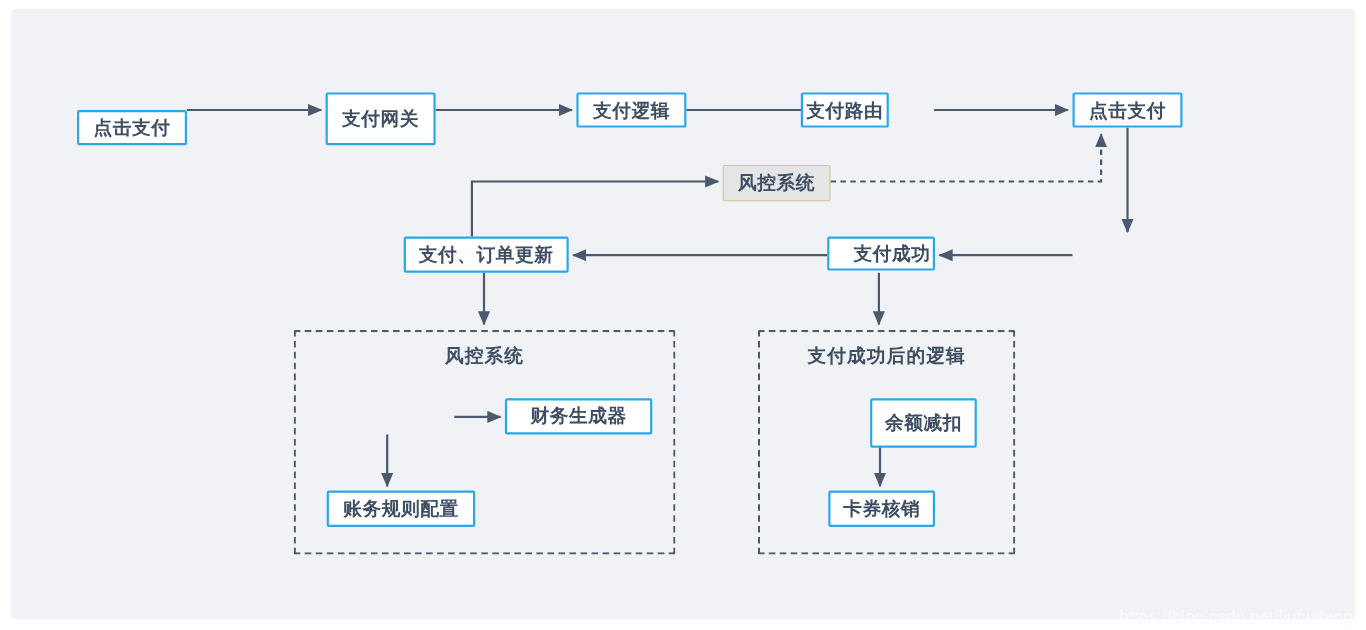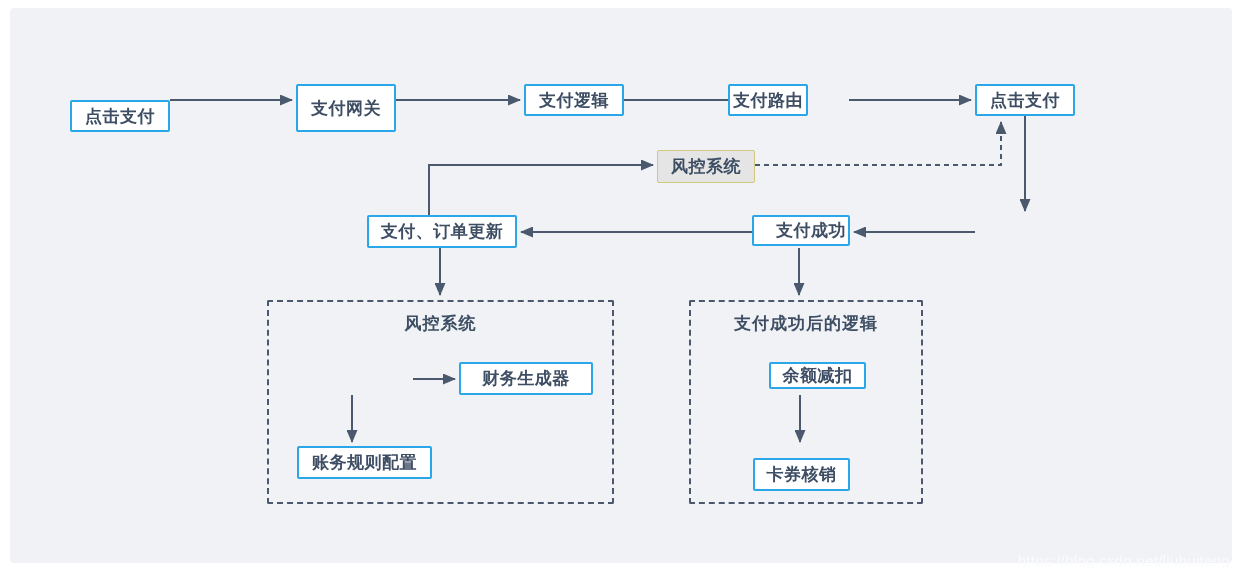--- a/index.html
+++ b/index.html
@@ -131,17 +131,17 @@
   <div class="node" style="left:975px; top:84px; width:100px; height:32px;">点击支付</div>
 
   <div class="node khaki" style="left:657px; top:150px; width:98px; height:33px;">风控系统</div>
 
   <div class="node" style="left:367px; top:215px; width:150px; height:33px;text-align:right;">支付、订单更新</div>
   <div class="node" style="left:752px; top:215px; width:98px; height:31px;padding-left:20px;">支付成功</div>
 
   <div class="node" style="left:459px; top:362px; width:134px; height:33px;">财务生成器</div>
   <div class="node" style="left:297px; top:446px; width:135px; height:33px;">账务规则配置</div>
 
-  <div class="node" style="left:769px; top:362px; width:97px; height:27px;">余额减扣</div>
-  <div class="node" style="left:753px; top:446px; width:97px; height:33px;margin-top:12px;">卡券核销</div>
+  <div class="node" style="left:791px; top:362px; width:97px; height:45px;">余额减扣</div>
+  <div class="node" style="left:753px; top:446px; width:97px; height:33px;">卡券核销</div>
 
   <div class="watermark">https://blog.csdn.net/liuhuiteng</div>
 </div>
 
 </body></html>

